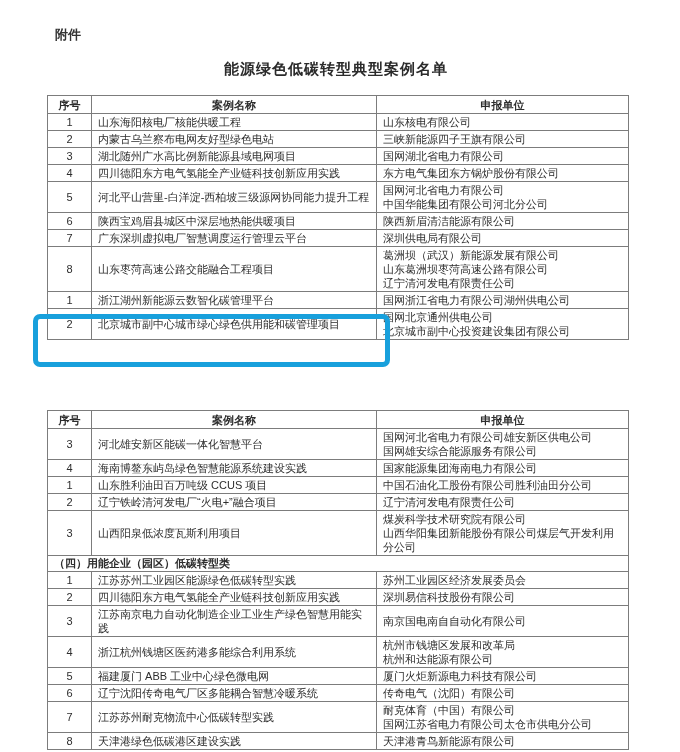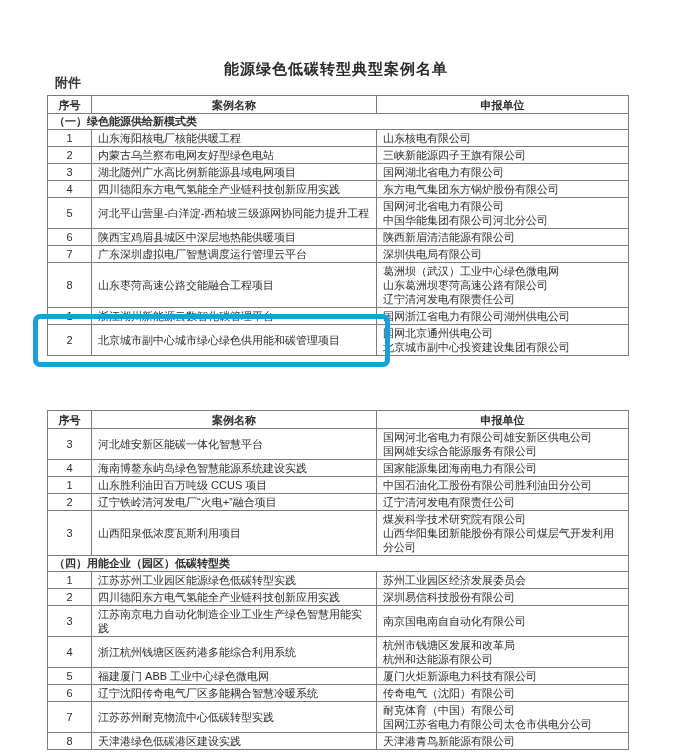--- a/index.html
+++ b/index.html
@@ -6,21 +6,21 @@
   body{
     width:680px;height:752px;position:relative;
     background:#fdfdfd;
     font-family:"Liberation Sans","DejaVu Sans",sans-serif;
     color:#2d2d2d;
     overflow:hidden;
   }
   .page{position:absolute;inset:0;background:#fff;}
   .attachment{
     position:absolute;left:55px;top:26px;
-    font-size:13px;font-weight:bold;color:#333;margin-top:48px;
+    font-size:13px;font-weight:bold;color:#333;
   }
   .doc-title{
     position:absolute;left:0;top:60px;width:672px;
     text-align:center;font-size:15px;font-weight:bold;color:#2b2b2b;
     letter-spacing:1px;
   }
   table.case-table{
     position:absolute;left:47px;
     border-collapse:collapse;table-layout:fixed;width:581px;
     font-size:11px;color:#2d2d2d;border-radius:26px;
@@ -68,23 +68,20 @@
       </colgroup>
     <thead>
       <tr>
         <th>序号</th>
         <th>案例名称</th>
         <th>申报单位</th>
       </tr>
     </thead>
     <tbody>
         <tr>
-          <td colspan="3" class="section">（一）绿色能源供给新模式类</td>
-        </tr>
-        <tr>
           <td class="c-no">1</td>
           <td class="c-name">山东海阳核电厂核能供暖工程</td>
           <td class="c-org">
             <span class="org-line">山东核电有限公司</span>
           </td>
         </tr>
         <tr>
           <td class="c-no">2</td>
           <td class="c-name">内蒙古乌兰察布电网友好型绿色电站</td>
           <td class="c-org">
@@ -124,21 +121,21 @@
           <td class="c-no">7</td>
           <td class="c-name">广东深圳虚拟电厂智慧调度运行管理云平台</td>
           <td class="c-org">
             <span class="org-line">深圳供电局有限公司</span>
           </td>
         </tr>
         <tr>
           <td class="c-no">8</td>
           <td class="c-name">山东枣菏高速公路交能融合工程项目</td>
           <td class="c-org">
-            <span class="org-line">葛洲坝（武汉）工业中心绿色微电网</span>
+            <span class="org-line">葛洲坝（武汉）新能源发展有限公司</span>
             <span class="org-line">山东葛洲坝枣菏高速公路有限公司</span>
             <span class="org-line">辽宁清河发电有限责任公司</span>
           </td>
         </tr>
         <tr>
           <td class="c-no">1</td>
           <td class="c-name">浙江湖州新能源云数智化碳管理平台</td>
           <td class="c-org">
             <span class="org-line">国网浙江省电力有限公司湖州供电公司</span>
           </td>

